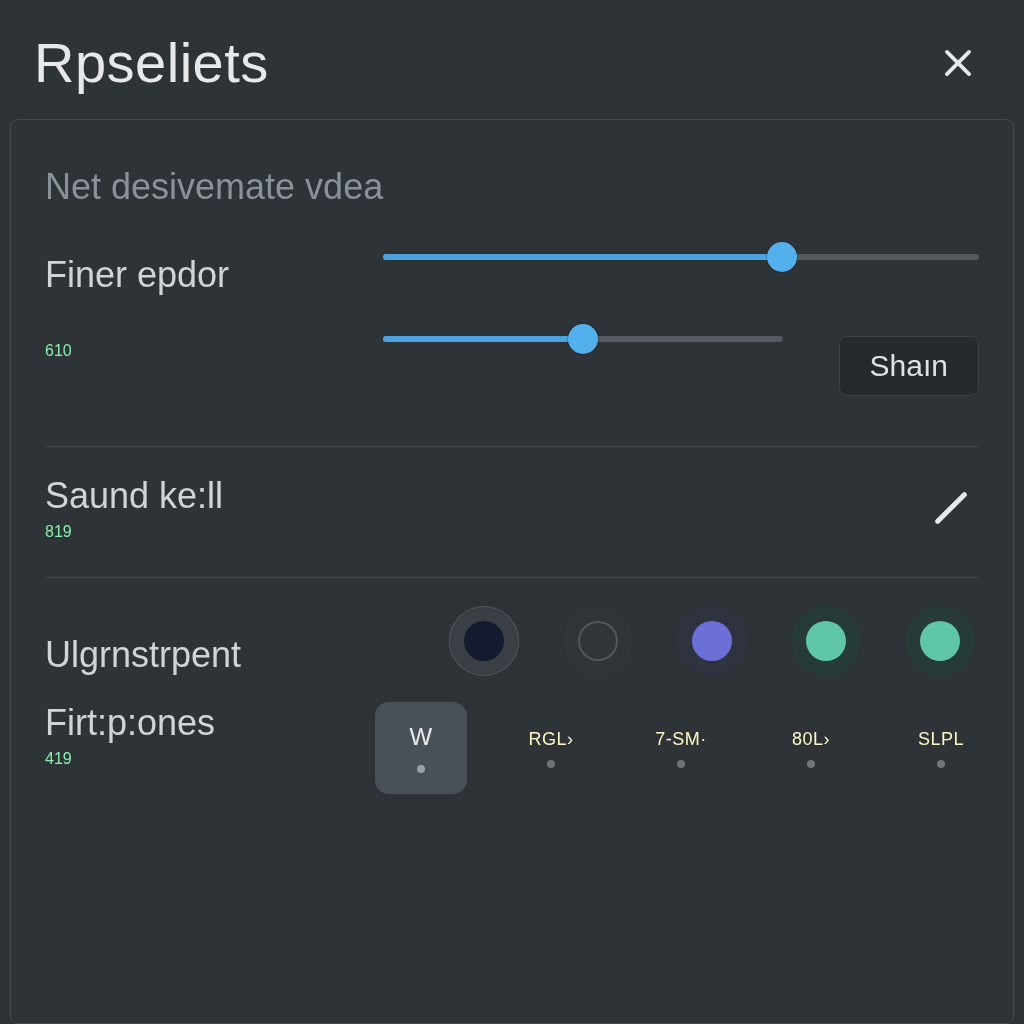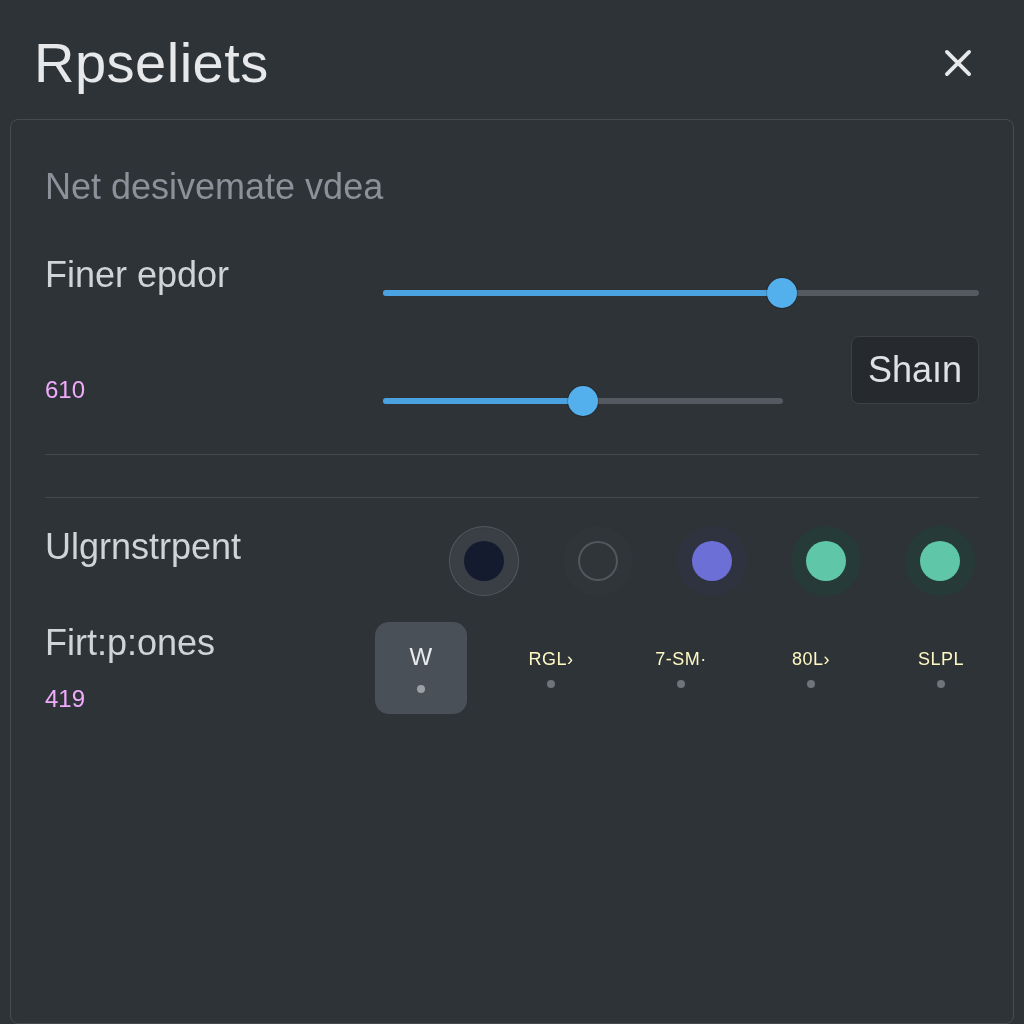--- a/index.html
+++ b/index.html
@@ -51,36 +51,36 @@
   }
 
   .section-subtitle {
     font-size: 36px;
     color: #8a9199;
     margin-bottom: 46px;
   }
 
   .row {
     display: flex;
-    align-items: flex-end;
+    align-items: flex-start;
     gap: 8px;
   }
 
   .row-label-col {
     width: 330px;
     flex-shrink: 0;
   }
   .row-label {
     font-size: 36px;
     color: #d0d4d8;
   }
   .row-sub {
-    font-size: 24px;
-    color: #f0abfc;
-    margin-top: 21px;
+    font-size: 16px;
+    color: #86efac;
+    margin-top: 6px;
   }
 
   .slider-wrap {
     flex: 1;
     display: flex;
     align-items: center;
   }
   .slider {
     position: relative;
     height: 6px;
@@ -99,25 +99,25 @@
     top: 50%;
     width: 30px;
     height: 30px;
     border-radius: 50%;
     background: #54b0ec;
     transform: translate(-50%, -50%);
     box-shadow: 0 0 0 1px rgba(0,0,0,0.2);
   }
 
   .pill-btn {
-    padding: 12px 16px;
+    padding: 12px 30px;
     background: #262a2e;
     border: 1px solid #3c4146;
     border-radius: 8px;
-    font-size: 36px;
+    font-size: 30px;
     color: #dfe2e5;
     cursor: pointer;
   }
 
   .row-slider-1 { margin-bottom: 40px; }
   .row-slider-2 { margin-bottom: 36px; }
 
   .divider {
     height: 1px;
     background: #44494e;
@@ -136,21 +136,21 @@
     display: flex;
     align-items: center;
     justify-content: center;
     cursor: pointer;
     color: #e6e8ea;
   }
   .edit-btn svg { width: 40px; height: 40px; }
 
   .swatch-row {
     display: flex;
-    align-items: flex-start;
+    align-items: flex-end;
     margin-bottom: 26px;
   }
   .swatch-list {
     flex: 1;
     display: flex;
     justify-content: flex-end;
     gap: 44px;
     padding-right: 4px;
   }
   .swatch {
@@ -264,20 +264,31 @@
           <div class="slider-thumb" style="left:50%"></div>
         </div>
       </div>
       <div style="flex:0 0 auto; margin-left:auto">
         <div class="pill-btn">Shaın</div>
       </div>
     </div>
 
     <div class="divider"></div>
 
+    <div class="row-edit">
+      <div class="row-label-col">
+        <div class="row-label">Saund ke:ll</div>
+        <div class="row-sub">819</div>
+      </div>
+      <div class="edit-btn">
+        <svg viewBox="0 0 24 24">
+          <path d="M4 20 L20 4" stroke="currentColor" stroke-width="3" stroke-linecap="round" fill="none"></path>
+        </svg>
+      </div>
+    </div>
 
     <div class="divider"></div>
 
     <div class="swatch-row">
       <div class="row-label-col">
         <div class="row-label">Ulgrnstrpent</div>
       </div>
       <div class="swatch-list">
         <div class="swatch selected">
           <div class="swatch-inner" style="background:#141b2e"></div>

